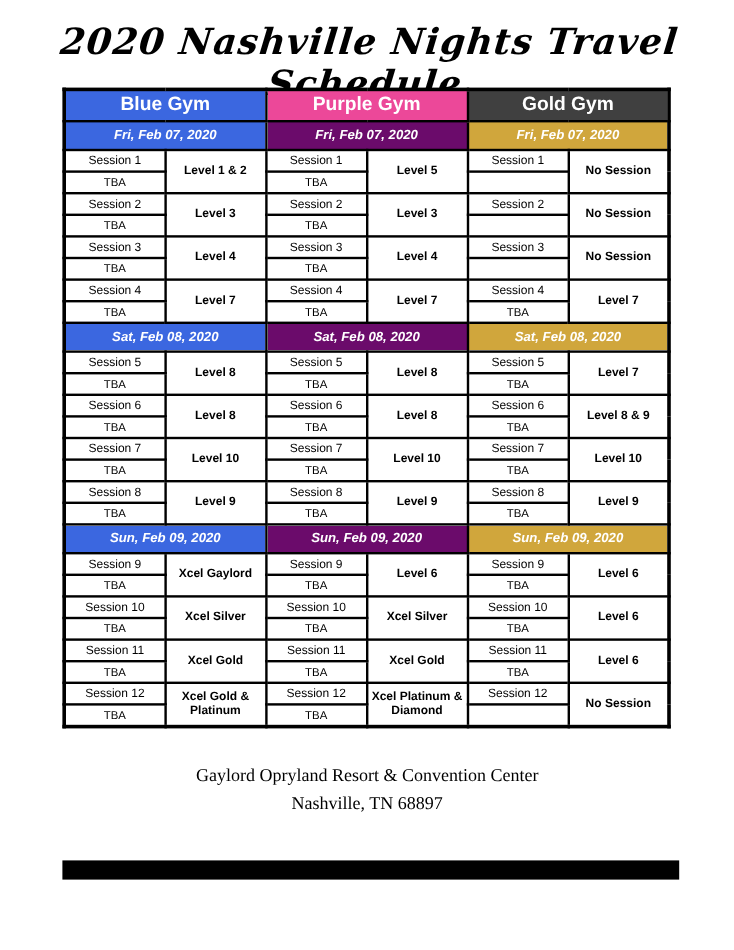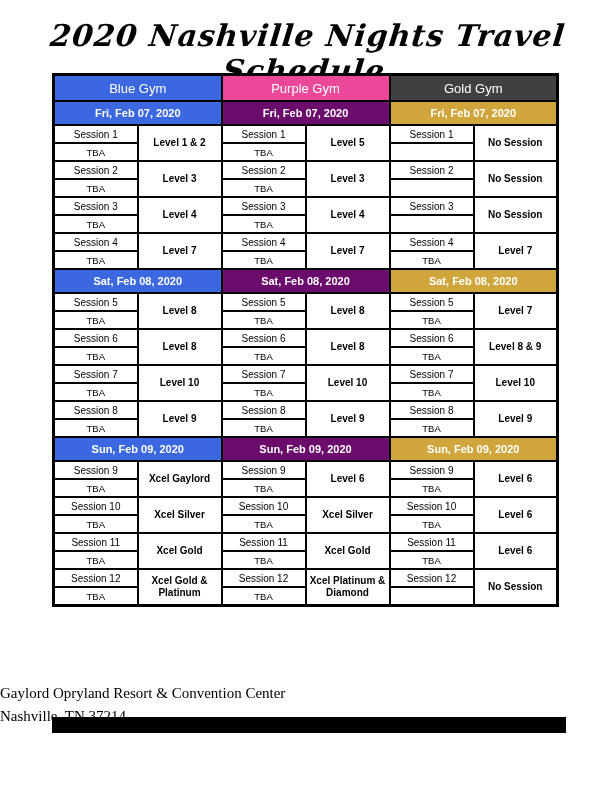--- a/index.html
+++ b/index.html
@@ -41,28 +41,29 @@
   table.schedule td {
     border: 2px solid #000000;
     text-align: center;
     vertical-align: middle;
     padding: 0 2px;
     overflow: hidden;
   }
   td.gym-header {
     height: 24px;
     color: #ffffff;
-    font-weight: 400;
-    font-size: 13px;
+    font-weight: 700;
+    font-size: 16px;
   }
   td.date-cell {
     height: 22px;
     color: #ffffff;
     font-weight: 700;
     font-size: 11px;
+    font-style: italic;
   }
   td.session-cell {
     height: 16px;
     font-weight: 400;
     font-size: 10px;
   }
   td.tba-cell {
     height: 16px;
     font-weight: 400;
     font-size: 9.5px;
@@ -70,25 +71,25 @@
   td.level-cell {
     font-weight: 600;
     font-size: 10px;
     line-height: 12px;
   }
   .venue {
     position: absolute;
     top: 636px;
     left: 0;
     width: 100%;
+    text-align: center;
     font-family: "Liberation Serif", serif;
     font-size: 15px;
     line-height: 23px;
     color: #000000;
-    margin-top: 46px;
   }
   .footer-bar {
     position: absolute;
     left: 52px;
     top: 717px;
     width: 514px;
     height: 16px;
     background: #000000;
   }
 </style>
@@ -283,18 +284,18 @@
         <tr>
           <td class="tba-cell">TBA</td>
           <td class="tba-cell">TBA</td>
           <td class="tba-cell"></td>
         </tr>
       </tbody>
   </table>
 
   <div class="venue">
     <div>Gaylord Opryland Resort &amp; Convention Center</div>
-    <div>Nashville, TN 37214</div>
+    <div>Nashville, TN 68897</div>
   </div>
 
   <div class="footer-bar"></div>
 
 </div>
 
 </body></html>

